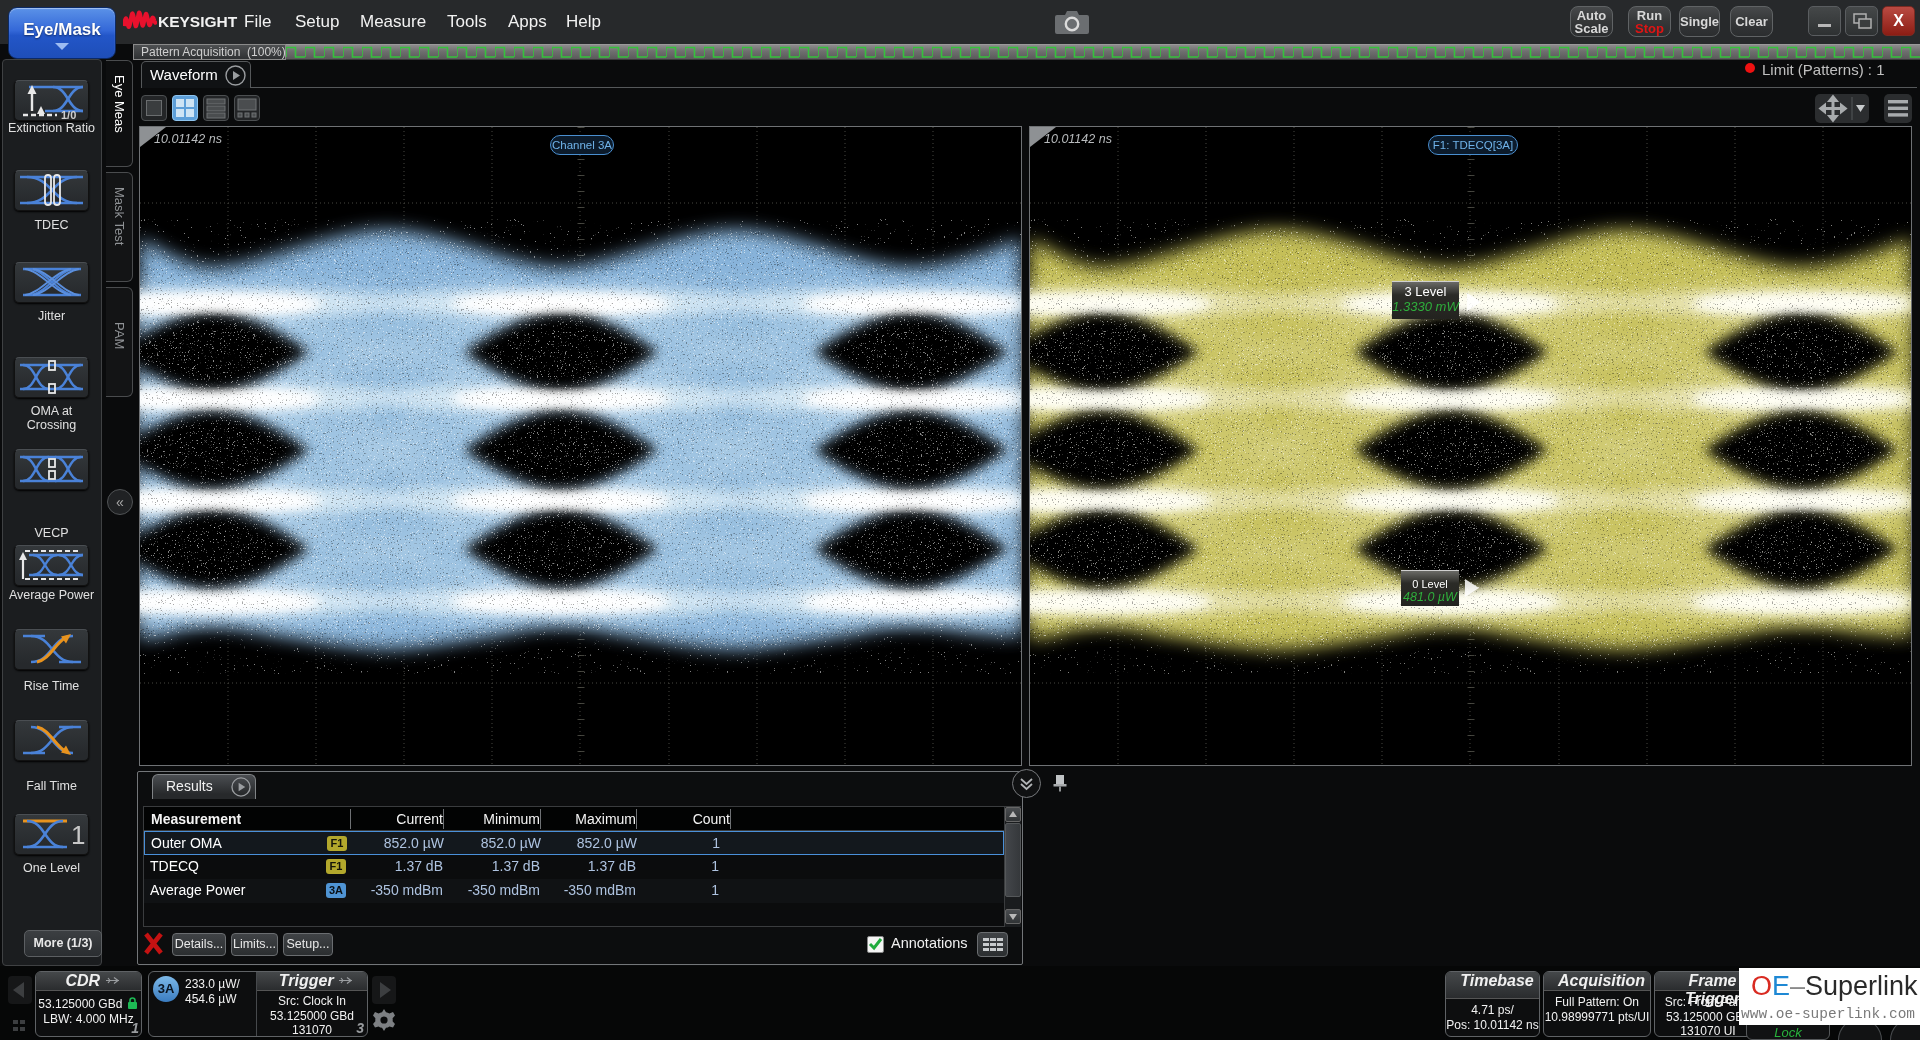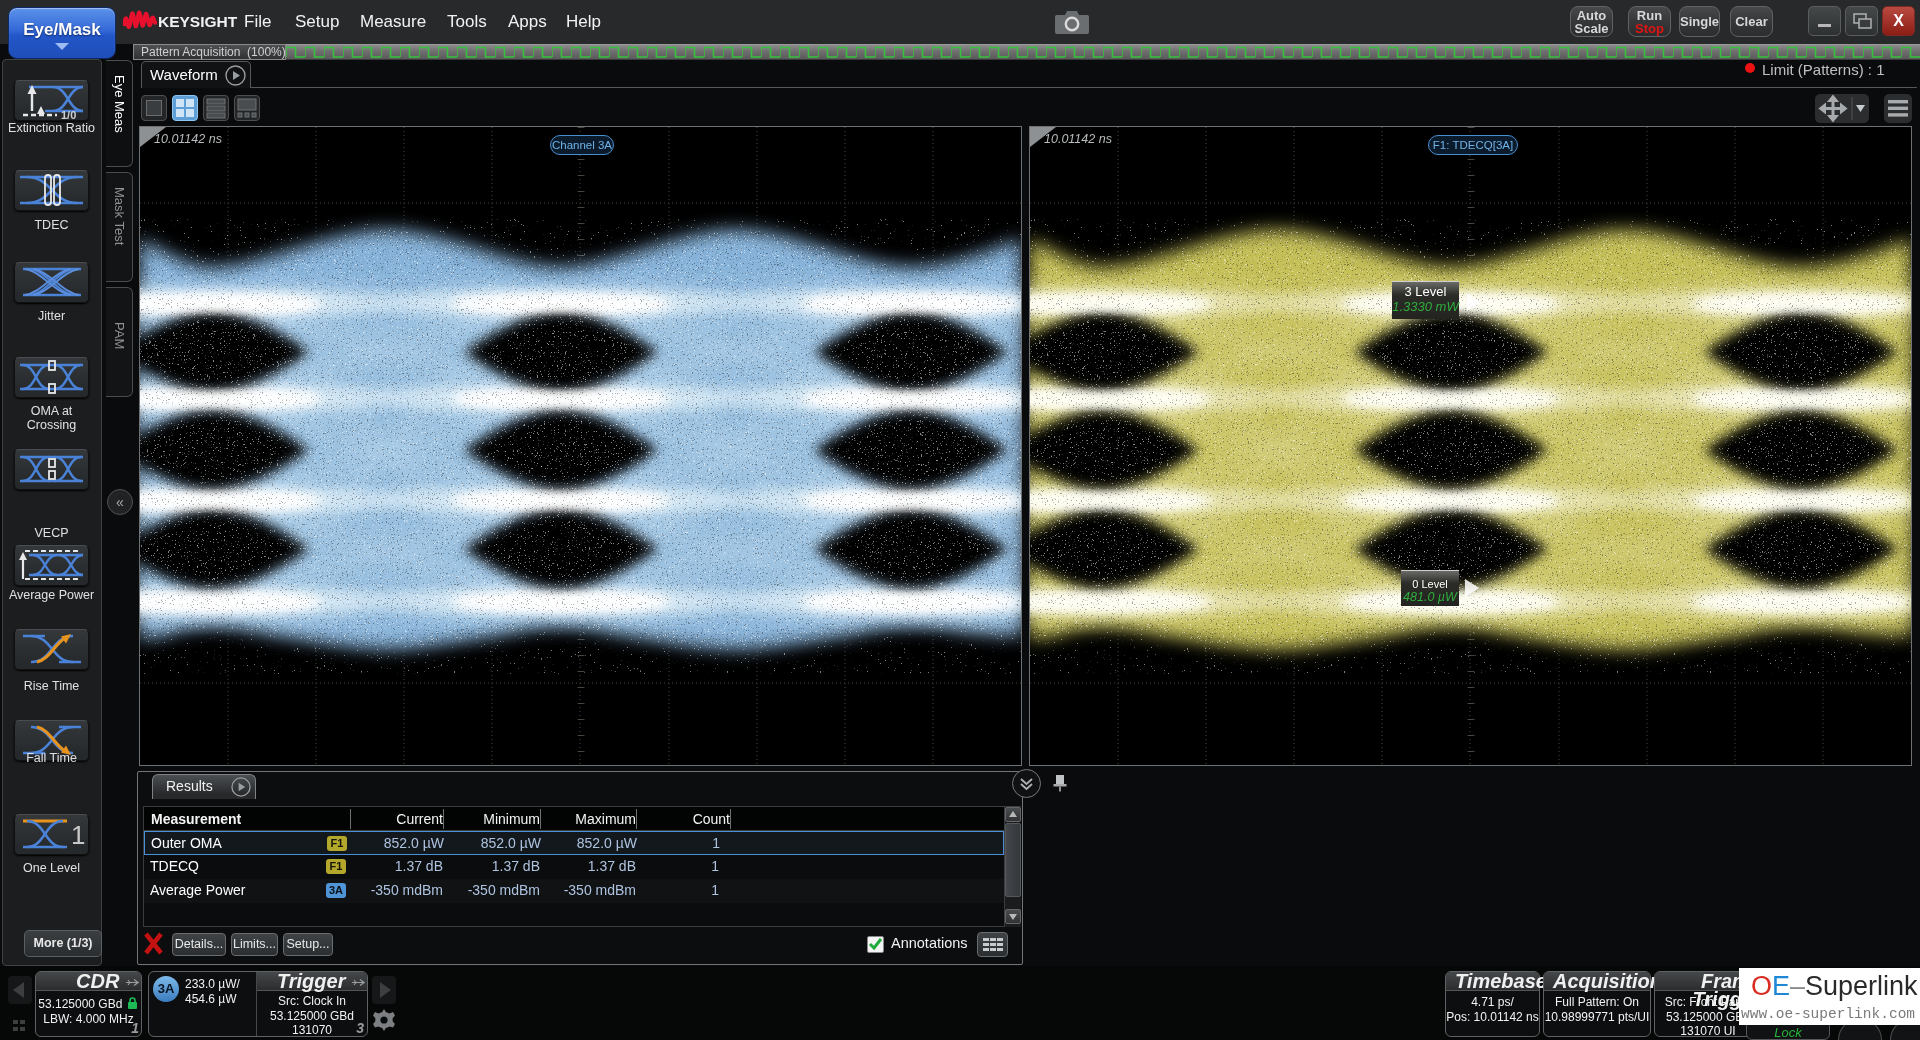--- a/index.html
+++ b/index.html
@@ -28,21 +28,21 @@
 
 #wtab{left:141px;top:61px;width:110px;height:27px;background:#101214;border:1px solid #55585a;border-bottom:none;border-radius:5px 5px 0 0;color:#fff;font-size:15px;}
 .laybtn{top:95px;width:26px;height:26px;border-radius:4px;background:#232527;border:1px solid #4c4f51;}
 
 #results{left:137px;top:771px;width:886px;height:194px;background:#0c0d0e;border:1px solid #737679;border-radius:2px;}
 #rtab{left:152px;top:774px;width:104px;height:25px;background:linear-gradient(#4b4e52,#27292b 80%);border:1px solid #808386;border-bottom:none;border-radius:6px 6px 0 0;color:#f2f2f2;font-size:14px;}
 .rbtn{top:933px;height:23px;border-radius:4px;background:linear-gradient(#404346,#2b2e30);border:1px solid #6a6d70;color:#e8e8e8;font-size:12.5px;text-align:center;line-height:21px;}
 
 #botbar{left:0;top:966px;width:1920px;height:74px;background:#060707;}
 .bpanel{background:linear-gradient(#1e2022,#0d0e0f 30%);border:1px solid #5f6265;border-radius:6px;}
-.btitle{font-style:italic;font-weight:bold;color:#f0f0f0;font-size:20px;text-align:right;background:linear-gradient(#45484a,#2a2c2e);border-bottom:1px solid #555;border-radius:5px 5px 0 0;padding-left:9px;}
+.btitle{font-style:italic;font-weight:bold;color:#f0f0f0;font-size:16px;text-align:center;background:linear-gradient(#45484a,#2a2c2e);border-bottom:1px solid #555;border-radius:5px 5px 0 0;padding-left:9px;}
 .bval{color:#f2f2f2;font-size:12px;text-align:center;white-space:nowrap;line-height:14.5px;}
 .rv{position:absolute;top:3px;text-align:right;color:#aec3e0;}
 </style>
 </head>
 <body>
 <div id="stage">
   <div class="abs" id="topbar"></div>
   <div class="abs" id="eyemask">
       <div class="t">Eye/Mask</div>
       <div class="tri"></div>
@@ -165,21 +165,21 @@
         <path d="M56,4 l-10,2.5 l5,7 z" fill="#e8931e"></path>
       </svg></div>
   <div class="abs slabel" style="top:679px;">Rise Time</div>
   <div class="abs sicon" style="top:720px;"><svg width="73" height="39" viewBox="0 0 73 39">
         <path d="M8,32 H30 M44,6 H66" stroke="#4a82d8" stroke-width="2.6"></path>
         <path d="M16,6 C37.0,6 37.0,32 58,32" fill="none" stroke="#4a82d8" stroke-width="2.6"></path>
         <path d="M16,32 C37.0,32 37.0,6 58,6" fill="none" stroke="#4a82d8" stroke-width="2.6"></path>
         <path d="M22,6 C34,8 40,24 50,30" fill="none" stroke="#e8931e" stroke-width="3"></path>
         <path d="M56,34 l-10,-2.5 l5,-7 z" fill="#e8931e"></path>
       </svg></div>
-  <div class="abs slabel" style="top:751px;">Fall Time</div>
+  <div class="abs slabel" style="top:779px;">Fall Time</div>
   <div class="abs sicon" style="top:814px;"><svg width="73" height="39" viewBox="0 0 73 39">
         <path d="M8,6 H52" stroke="#e8931e" stroke-width="3"></path>
         <path d="M8,32 H52" stroke="#4a82d8" stroke-width="2.6"></path>
         <path d="M12,6 C30.0,6 30.0,32 48,32" fill="none" stroke="#4a82d8" stroke-width="2.6"></path>
         <path d="M12,32 C30.0,32 30.0,6 48,6" fill="none" stroke="#4a82d8" stroke-width="2.6"></path>
         <text x="56" y="29" font-size="26" fill="#c8c8c8">1</text>
       </svg></div>
   <div class="abs slabel" style="top:861px;">One Level</div>
   <div class="abs" id="morebtn">More (1/3)</div>
 
@@ -701,21 +701,21 @@
     <div style="width:0;height:0;border-top:8px solid transparent;border-bottom:8px solid transparent;border-left:11px solid #3c3e40;margin:6px 0 0 8px;"></div>
   </div>
   <svg class="abs" style="left:370px;top:1006px" width="28" height="28" viewBox="0 0 28 28">
     <g fill="#7d8083">
         <path d="M14,3 L16,6.2 a8,8 0 0 1 3.4,1.4 L23,6 L25,9.5 L22.6,12.3 a8,8 0 0 1 0,2.9 L25,18 L23,21.5 L19.4,20.4 a8,8 0 0 1 -3.4,1.4 L14,25 L12,21.8 a8,8 0 0 1 -3.4,-1.4 L5,21.5 L3,18 L5.4,15.2 a8,8 0 0 1 0,-2.9 L3,9.5 L5,6 L8.6,7.6 a8,8 0 0 1 3.4,-1.4 Z"></path>
       </g>
     <circle cx="14" cy="14" r="3.6" fill="#0a0b0c"></circle>
   </svg>
 
   <div class="abs bpanel" style="left:1445px;top:971px;width:95px;height:66px;">
-    <div class="btitle" style="height:19px;line-height:18px;">Timebase</div>
+    <div class="btitle" style="height:27px;line-height:18px;">Timebase</div>
     <div class="bval" style="margin-top:4px;">4.71 ps/</div>
     <div class="bval">Pos: 10.01142 ns</div>
   </div>
 
   <div class="abs bpanel" style="left:1543px;top:971px;width:108px;height:66px;">
     <div class="btitle" style="height:19px;line-height:18px;">Acquisition</div>
     <div class="bval" style="margin-top:4px;">Full Pattern: On</div>
     <div class="bval">10.98999771 pts/UI</div>
   </div>
 

